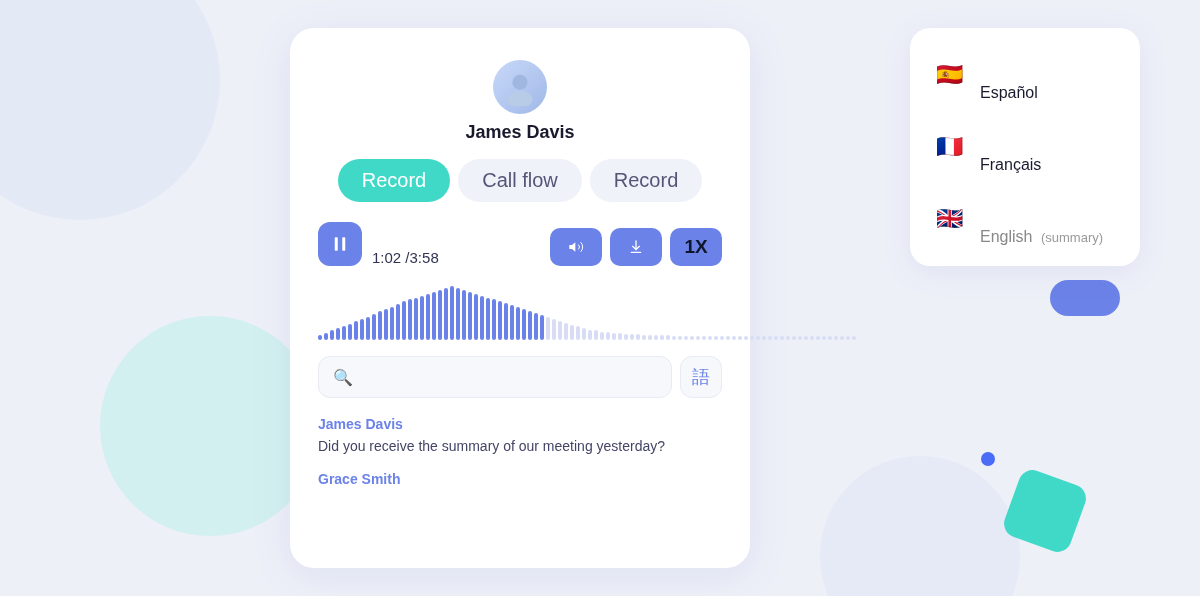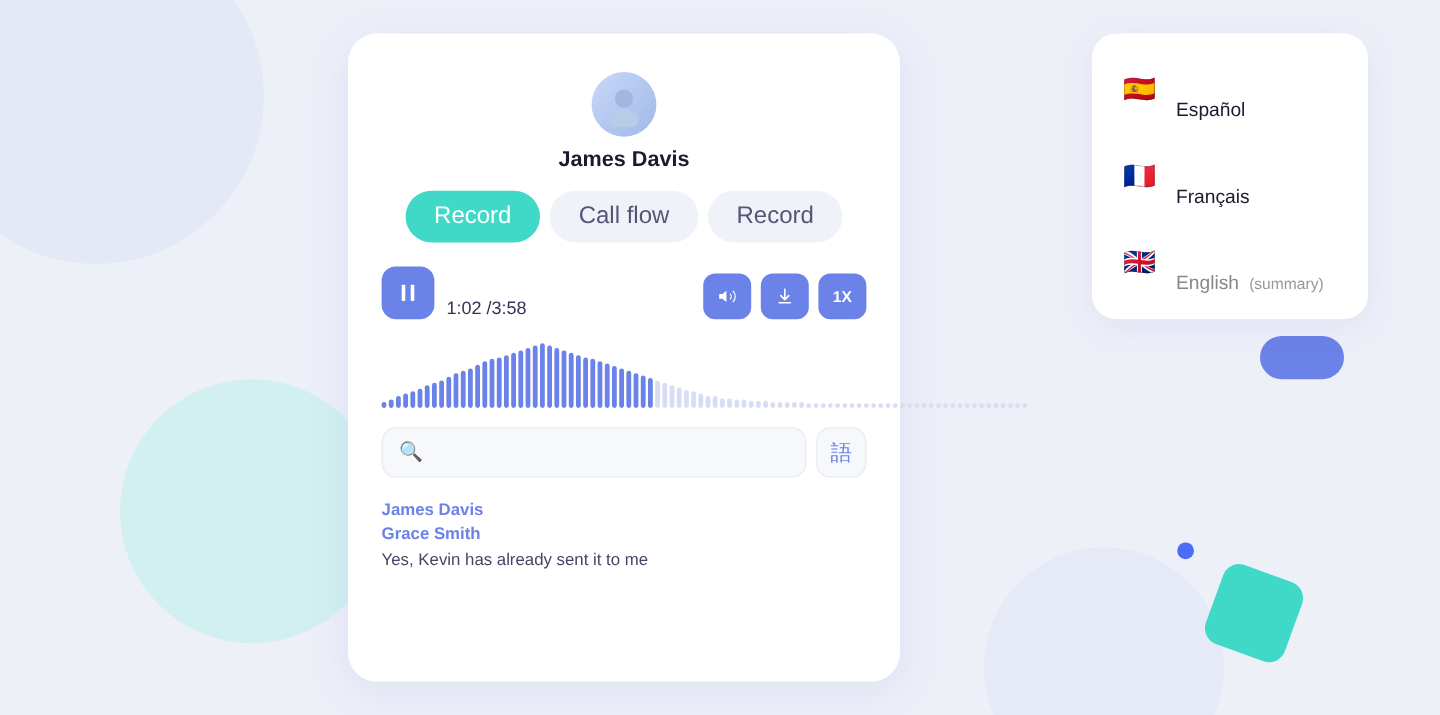--- a/index.html
+++ b/index.html
@@ -165,30 +165,30 @@
       font-size: 15px;
       color: #333355;
       font-weight: 500;
       flex: 1;
     }
     .player-controls {
       display: flex;
       gap: 8px;
     }
     .ctrl-btn {
-      width: 40px;
+      width: 52px;
       height: 38px;
       border-radius: 10px;
       background: #6b82e8;
       display: flex;
       align-items: center;
       justify-content: center;
       cursor: pointer;
-      color: #ffffff;
-      font-size: 13px;
+      color: #0f172a;
+      font-size: 19px;
       font-weight: 700;
     }
     .ctrl-btn svg {
       width: 16px;
       height: 16px;
       fill: white;
     }
 
     
     .waveform-container {
@@ -453,22 +453,22 @@
     <div class="search-input-wrap">
       <span class="search-icon">🔍</span>
     </div>
     <div class="translate-btn">
       <span>語</span>
     </div>
   </div>
 
   <div class="transcript">
     <div class="speaker-name">James Davis</div>
+    <div class="speaker-text">Did you receive the summary of our meeting yesterday?</div>
     <div class="speaker-name">Grace Smith</div>
-    <div class="speaker-text">Yes, Kevin has already sent it to me</div>
   </div>
 
 </div>
 
 <div class="lang-card">
   <div class="lang-item">
     <span class="lang-flag">🇪🇸</span>
     <span class="lang-name">Español</span>
   </div>
   <div class="lang-item">

